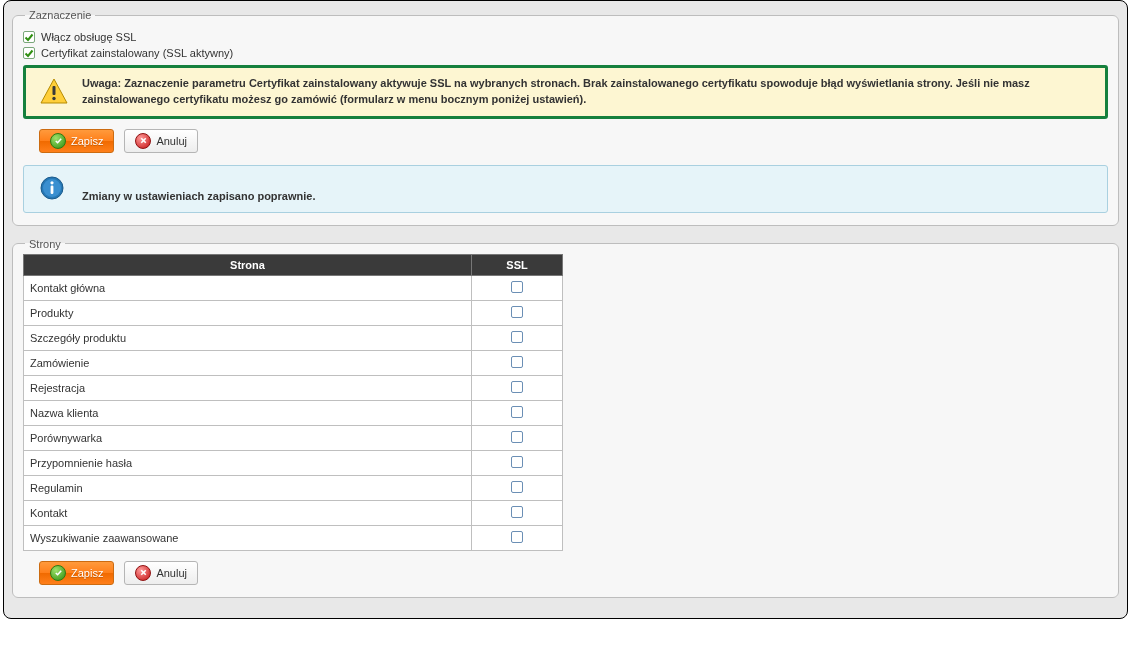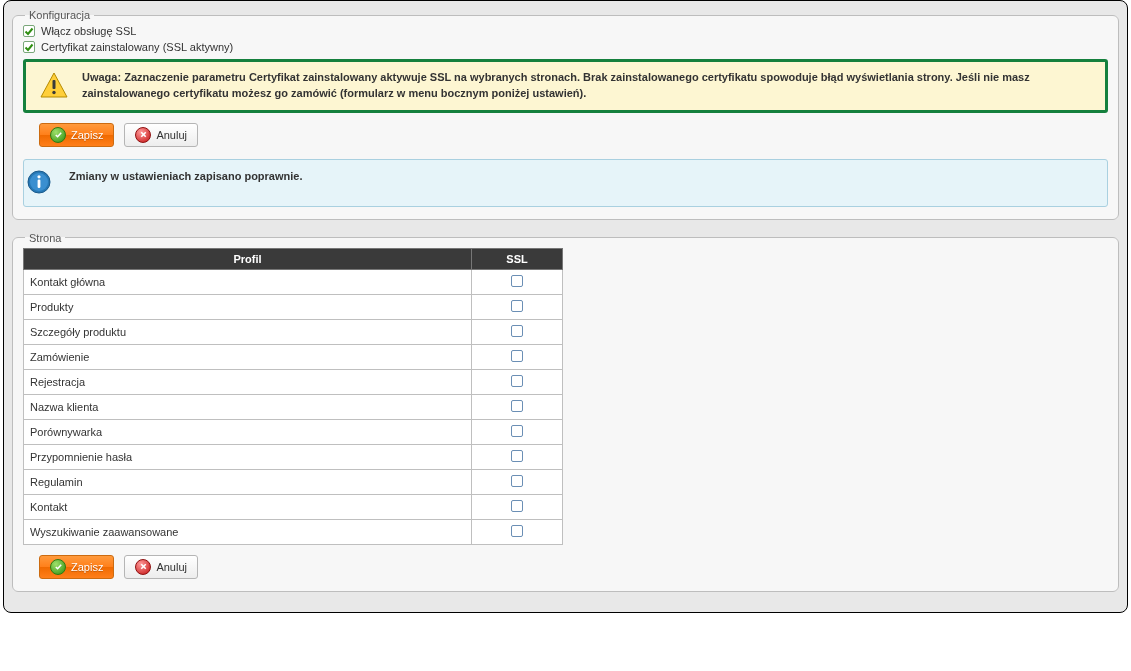--- a/index.html
+++ b/index.html
@@ -41,21 +41,21 @@
   fieldset.panel legend {
     font-size: 11px;
     color: #555;
     padding: 0 4px;
     margin-left: 2px;
   }
   .checkbox-row {
     display: flex;
     align-items: center;
     gap: 6px;
-    margin-top: 4px;
+    margin-top: 10px;
   }
   .checkbox-row.indent {
     margin-top: 4px;
   }
   .cb {
     width: 12px;
     height: 12px;
     border: 1px solid #7aa77a;
     border-radius: 2px;
     background: #fff;
@@ -113,24 +113,24 @@
   .btn-secondary {
     background: linear-gradient(to bottom, #ffffff 0%, #ededed 100%);
     border: 1px solid #b5b5b5;
     color: #333;
   }
   .info-box {
     margin-top: 12px;
     border: 1px solid #a9d0e0;
     background: #e6f4f9;
     border-radius: 3px;
-    padding: 10px 3px;
+    padding: 10px 16px;
     display: flex;
     gap: 18px;
-    align-items: flex-start;
+    align-items: flex-end;
   }
   .info-text {
     font-weight: bold;
     color: #333;
   }
   table.grid {
     border-collapse: collapse;
     width: 540px;
     margin-top: 4px;
   }
@@ -177,21 +177,21 @@
   .icon-check-green svg, .icon-x-red svg { width: 9px; height: 9px; }
 </style>
 </head>
 <body>
 
 <div class="window">
 
   <div class="body-area">
 
     <fieldset class="panel">
-      <legend>Konfiguracja</legend>
+      <legend>Zaznaczenie</legend>
 
       <div class="checkbox-row">
         <span class="cb checked">
           <svg viewBox="0 0 10 10">
               <polyline points="1.5,5.5 4,8 8.5,2.5" fill="none" stroke="#2f8f11" stroke-width="2"></polyline>
             </svg>
         </span>
         <span class="cb-label">Włącz obsługę SSL</span>
       </div>
 
@@ -242,26 +242,26 @@
             <circle cx="12" cy="12" r="9" fill="#3a8fd0"></circle>
             <circle cx="12" cy="6.8" r="1.6" fill="#fff"></circle>
             <rect x="10.6" y="9.6" width="2.8" height="8.4" rx="1.2" fill="#fff"></rect>
           </svg>
         </span>
         <div class="info-text">Zmiany w ustawieniach zapisano poprawnie.</div>
       </div>
     </fieldset>
 
     <fieldset class="panel">
-      <legend>Strona</legend>
+      <legend>Strony</legend>
 
       <table class="grid">
         <thead>
           <tr>
-            <th>Profil</th>
+            <th>Strona</th>
             <th style="width:78px">SSL</th>
           </tr>
         </thead>
         <tbody id="pages-tbody">
             <tr>
               <td>Kontakt główna</td>
               <td class="ssl-cell"><span class="grid-cb"></span></td>
             </tr>
             <tr>
               <td>Produkty</td>

